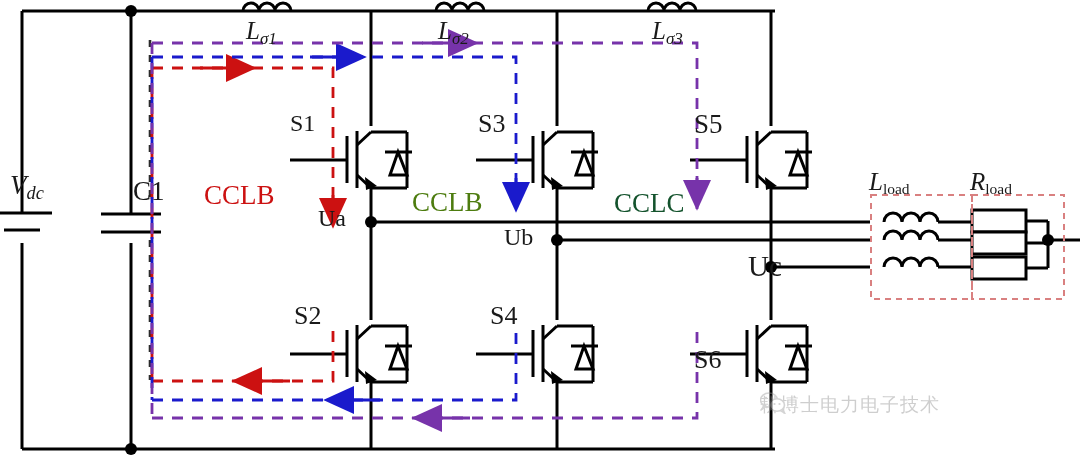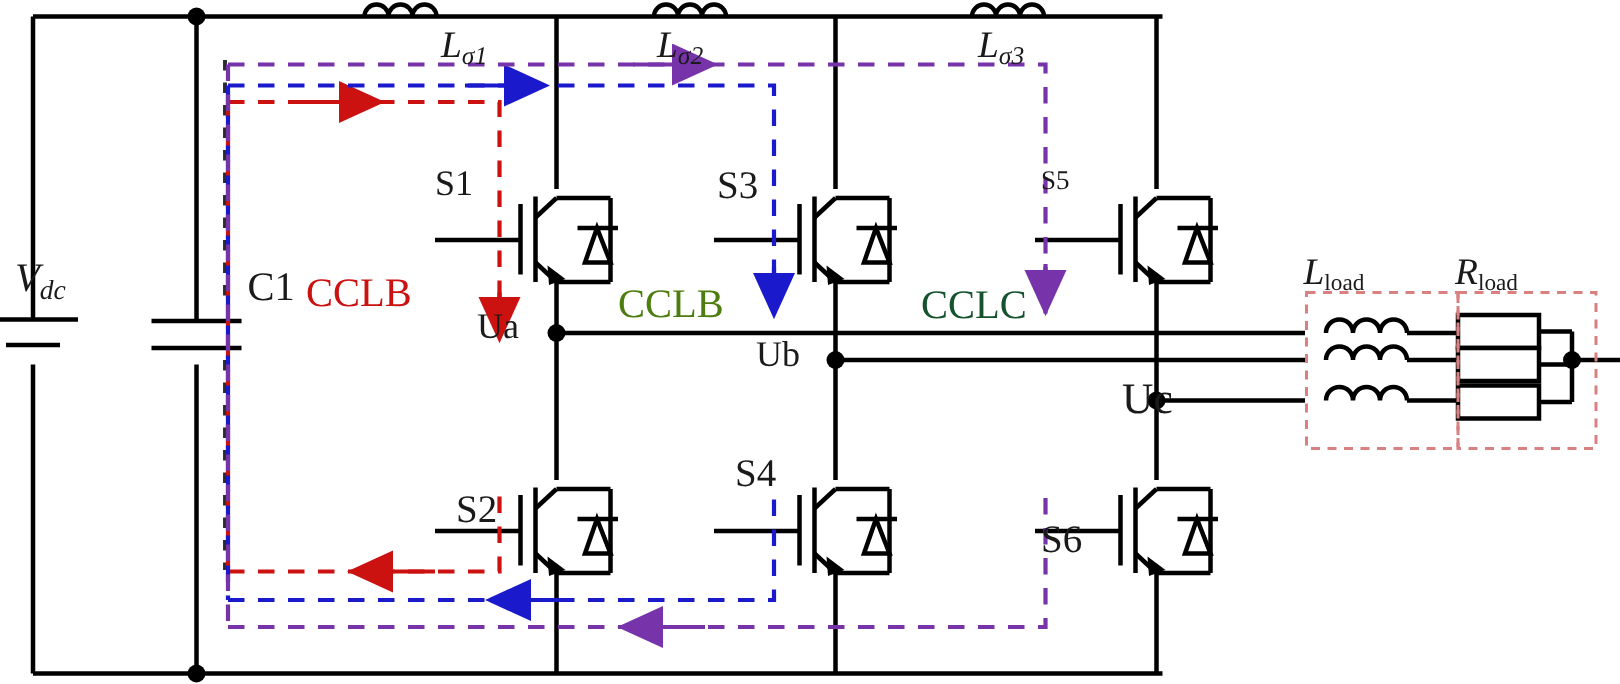--- a/index.html
+++ b/index.html
@@ -233,48 +233,61 @@
       <line x1="422" y1="43" x2="462" y2="43" marker-end="url(#ar-purple)" stroke-dasharray="0"></line>
       <line x1="697" y1="176" x2="697" y2="194" marker-end="url(#ar-purple)" stroke-dasharray="0"></line>
       <line x1="470" y1="418" x2="428" y2="418" marker-end="url(#ar-purple)" stroke-dasharray="0"></line>
     </g>
   </svg>
 
   <div class="lbl" style="left:10px;top:172px;font-size:27px;">
     <span class="ital">V</span><span class="sub">dc</span>
   </div>
 
-  <div class="lbl" style="left:133px;top:178px;font-size:27px;padding-left:32px;">C1</div>
-
-  <div class="lbl" style="left:246px;top:18px;font-size:25px;margin-left:48px;">
+  <div class="lbl" style="left:133px;top:178px;font-size:27px;">C1</div>
+
+  <div class="lbl" style="left:246px;top:18px;font-size:25px;">
     <span class="ital">L</span><span class="sub">σ1</span>
   </div>
   <div class="lbl" style="left:438px;top:18px;font-size:25px;">
     <span class="ital">L</span><span class="sub">σ2</span>
   </div>
   <div class="lbl" style="left:652px;top:18px;font-size:25px;">
     <span class="ital">L</span><span class="sub">σ3</span>
   </div>
 
   <div class="lbl" style="left:290px;top:111px;font-size:24px;">S1</div>
   <div class="lbl" style="left:478px;top:111px;font-size:26px;">S3</div>
-  <div class="lbl" style="left:694px;top:111px;font-size:18px;">S5</div>
-  <div class="lbl" style="left:304px;top:303px;font-size:26px;margin-top:24px;">S2</div>
+  <div class="lbl" style="left:694px;top:111px;font-size:27px;">S5</div>
+  <div class="lbl" style="left:294px;top:303px;font-size:26px;">S2</div>
   <div class="lbl" style="left:478px;top:303px;font-size:26px;margin-left:12px;">S4</div>
   <div class="lbl" style="left:694px;top:303px;font-size:26px;margin-top:44px;">S6</div>
 
   <div class="lbl" style="left:318px;top:206px;font-size:24px;">Ua</div>
   <div class="lbl" style="left:504px;top:225px;font-size:24px;">Ub</div>
   <div class="lbl" style="left:748px;top:252px;font-size:29px;">Uc</div>
 
   <div class="lbl red" style="left:204px;top:182px;font-size:27px;">CCLB</div>
   <div class="lbl blue" style="left:412px;top:189px;font-size:27px;">CCLB</div>
   <div class="lbl purple" style="left:614px;top:190px;font-size:27px;">CCLC</div>
 
   <div class="lbl" style="left:869px;top:169px;font-size:25px;">
     <span class="ital">L</span><span class="subr">load</span>
   </div>
   <div class="lbl" style="left:970px;top:169px;font-size:25px;">
     <span class="ital">R</span><span class="subr">load</span>
   </div>
 
+  <div id="watermark">
+    <svg width="26" height="22" viewBox="0 0 26 22">
+      <ellipse cx="9" cy="8" rx="8.5" ry="7" fill="none" stroke="#9a9a9a" stroke-width="1.6"></ellipse>
+      <path d="M4,13 L2,17 L6.5,14.2" fill="none" stroke="#9a9a9a" stroke-width="1.6"></path>
+      <circle cx="6" cy="6" r="1.3" fill="#9a9a9a"></circle>
+      <circle cx="12" cy="6" r="1.3" fill="#9a9a9a"></circle>
+      <ellipse cx="17" cy="13" rx="7.5" ry="6.2" fill="#fff" stroke="#9a9a9a" stroke-width="1.6"></ellipse>
+      <path d="M22.5,17.5 L24.5,21 L20.5,18.6" fill="none" stroke="#9a9a9a" stroke-width="1.6"></path>
+      <circle cx="14.5" cy="12" r="1.1" fill="#9a9a9a"></circle>
+      <circle cx="19.5" cy="12" r="1.1" fill="#9a9a9a"></circle>
+    </svg>
+    <span id="wmtext">耕博士电力电子技术</span>
+  </div>
 
 </div>
 
 </body></html>

